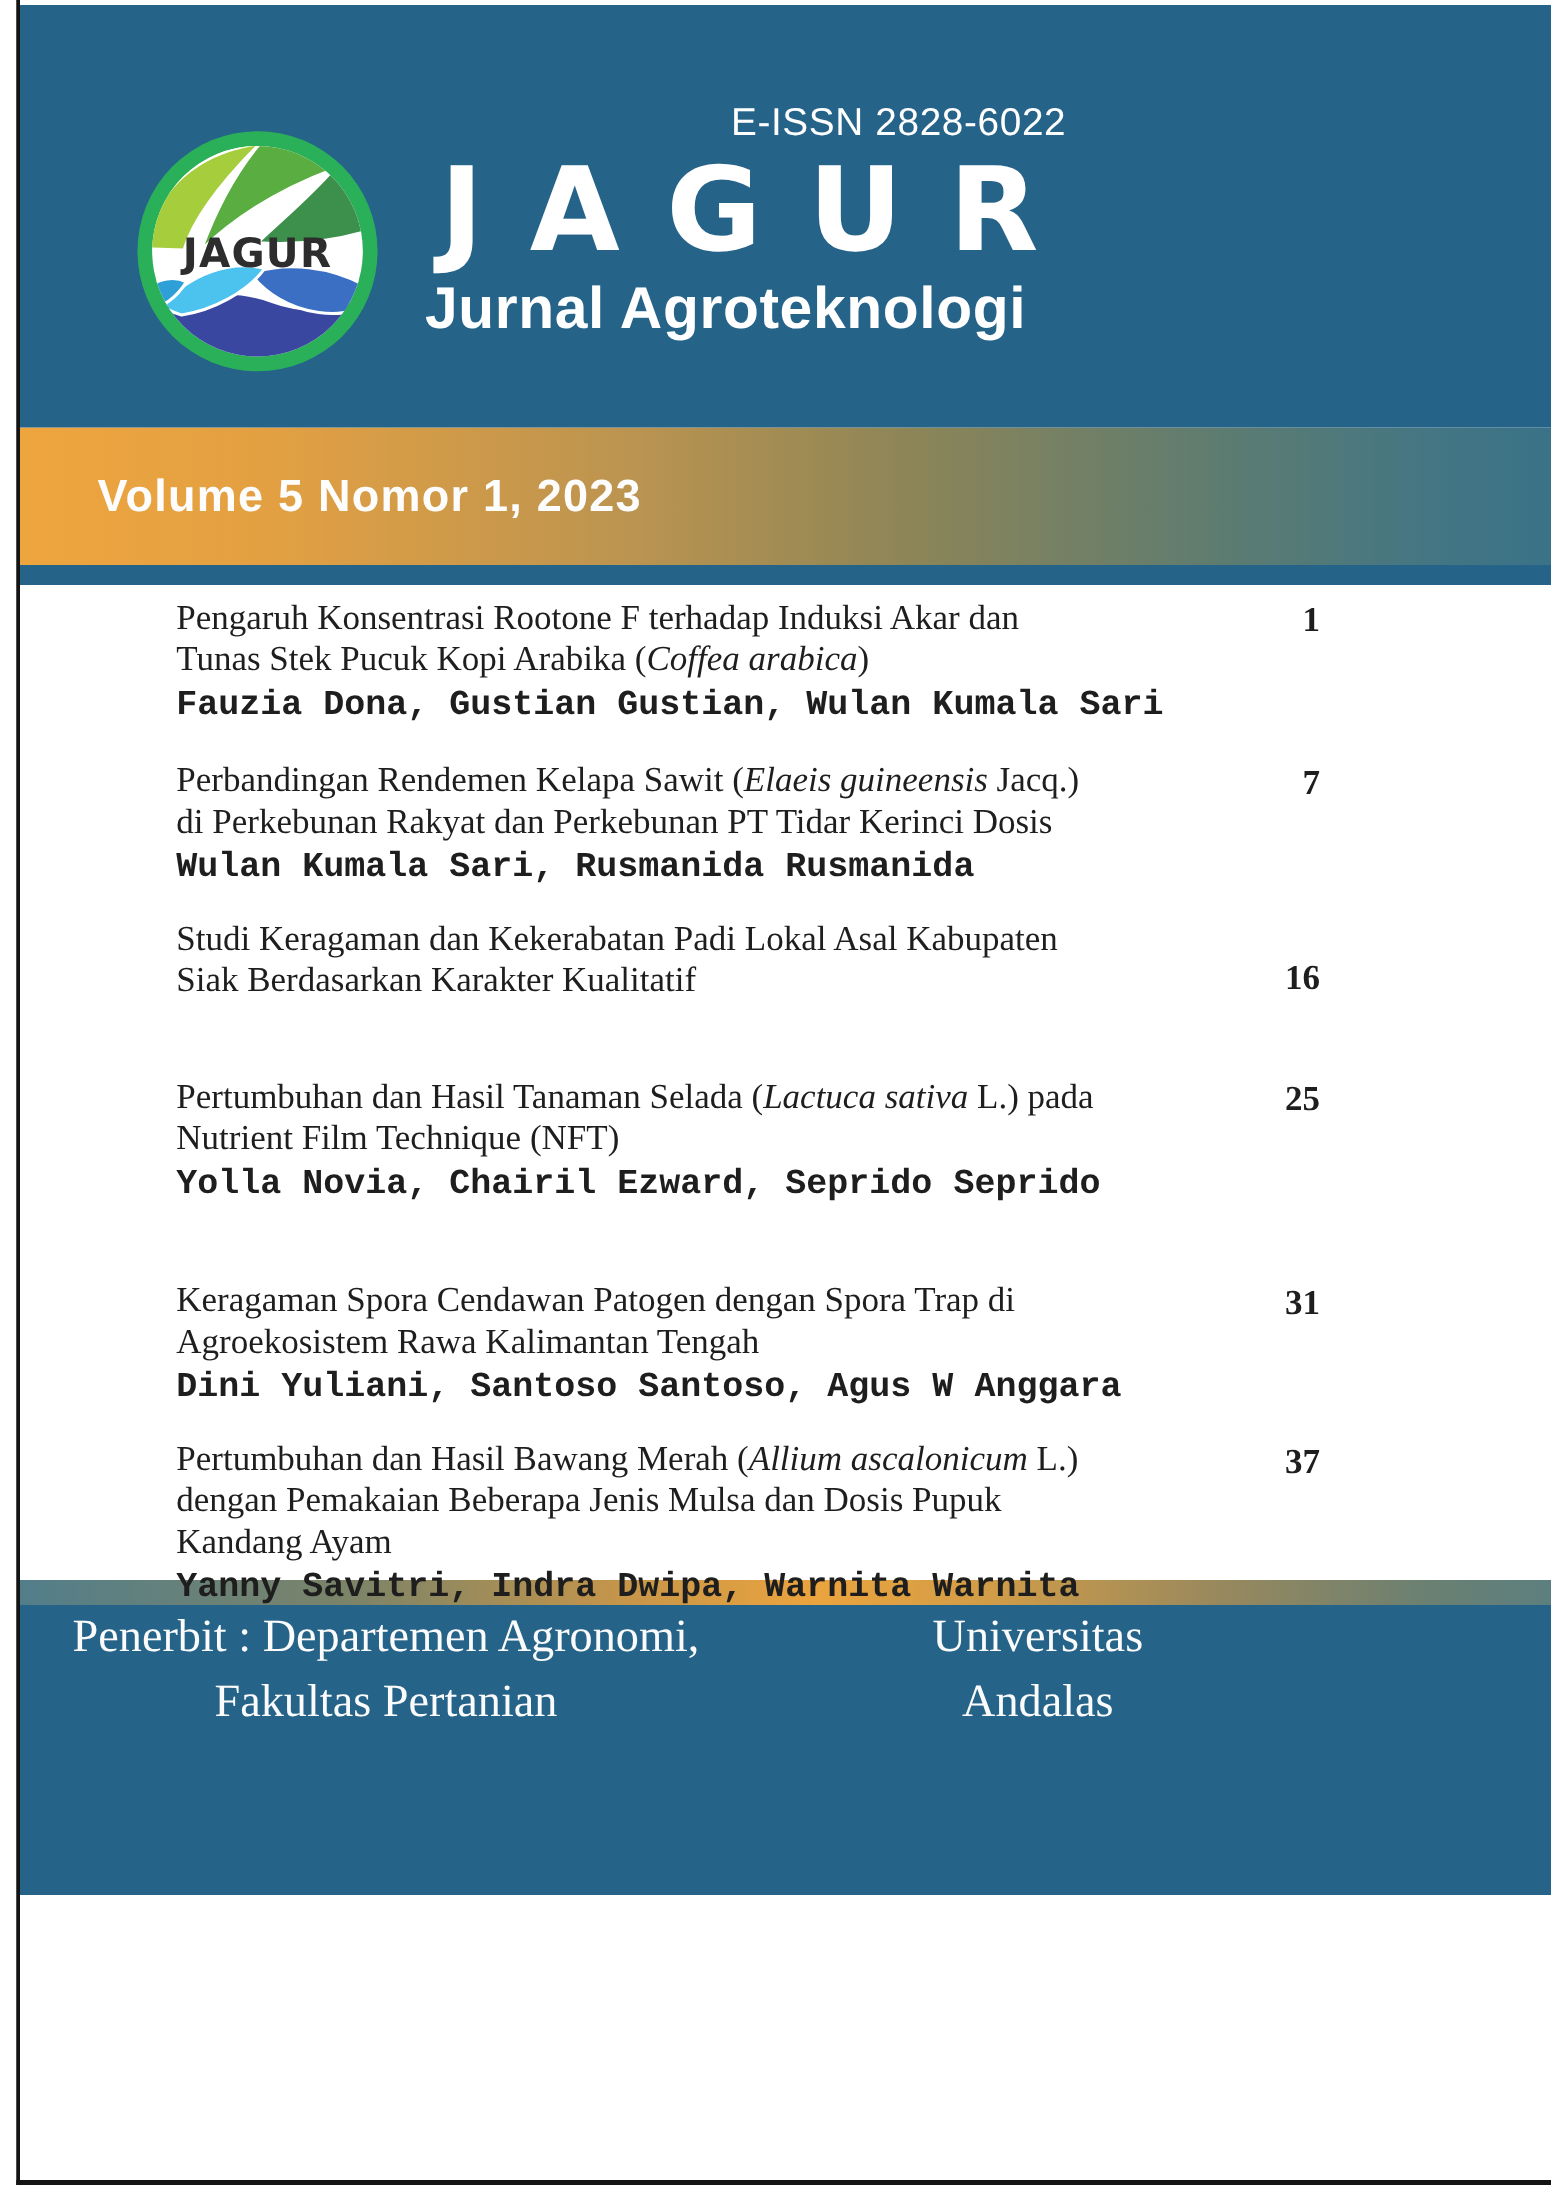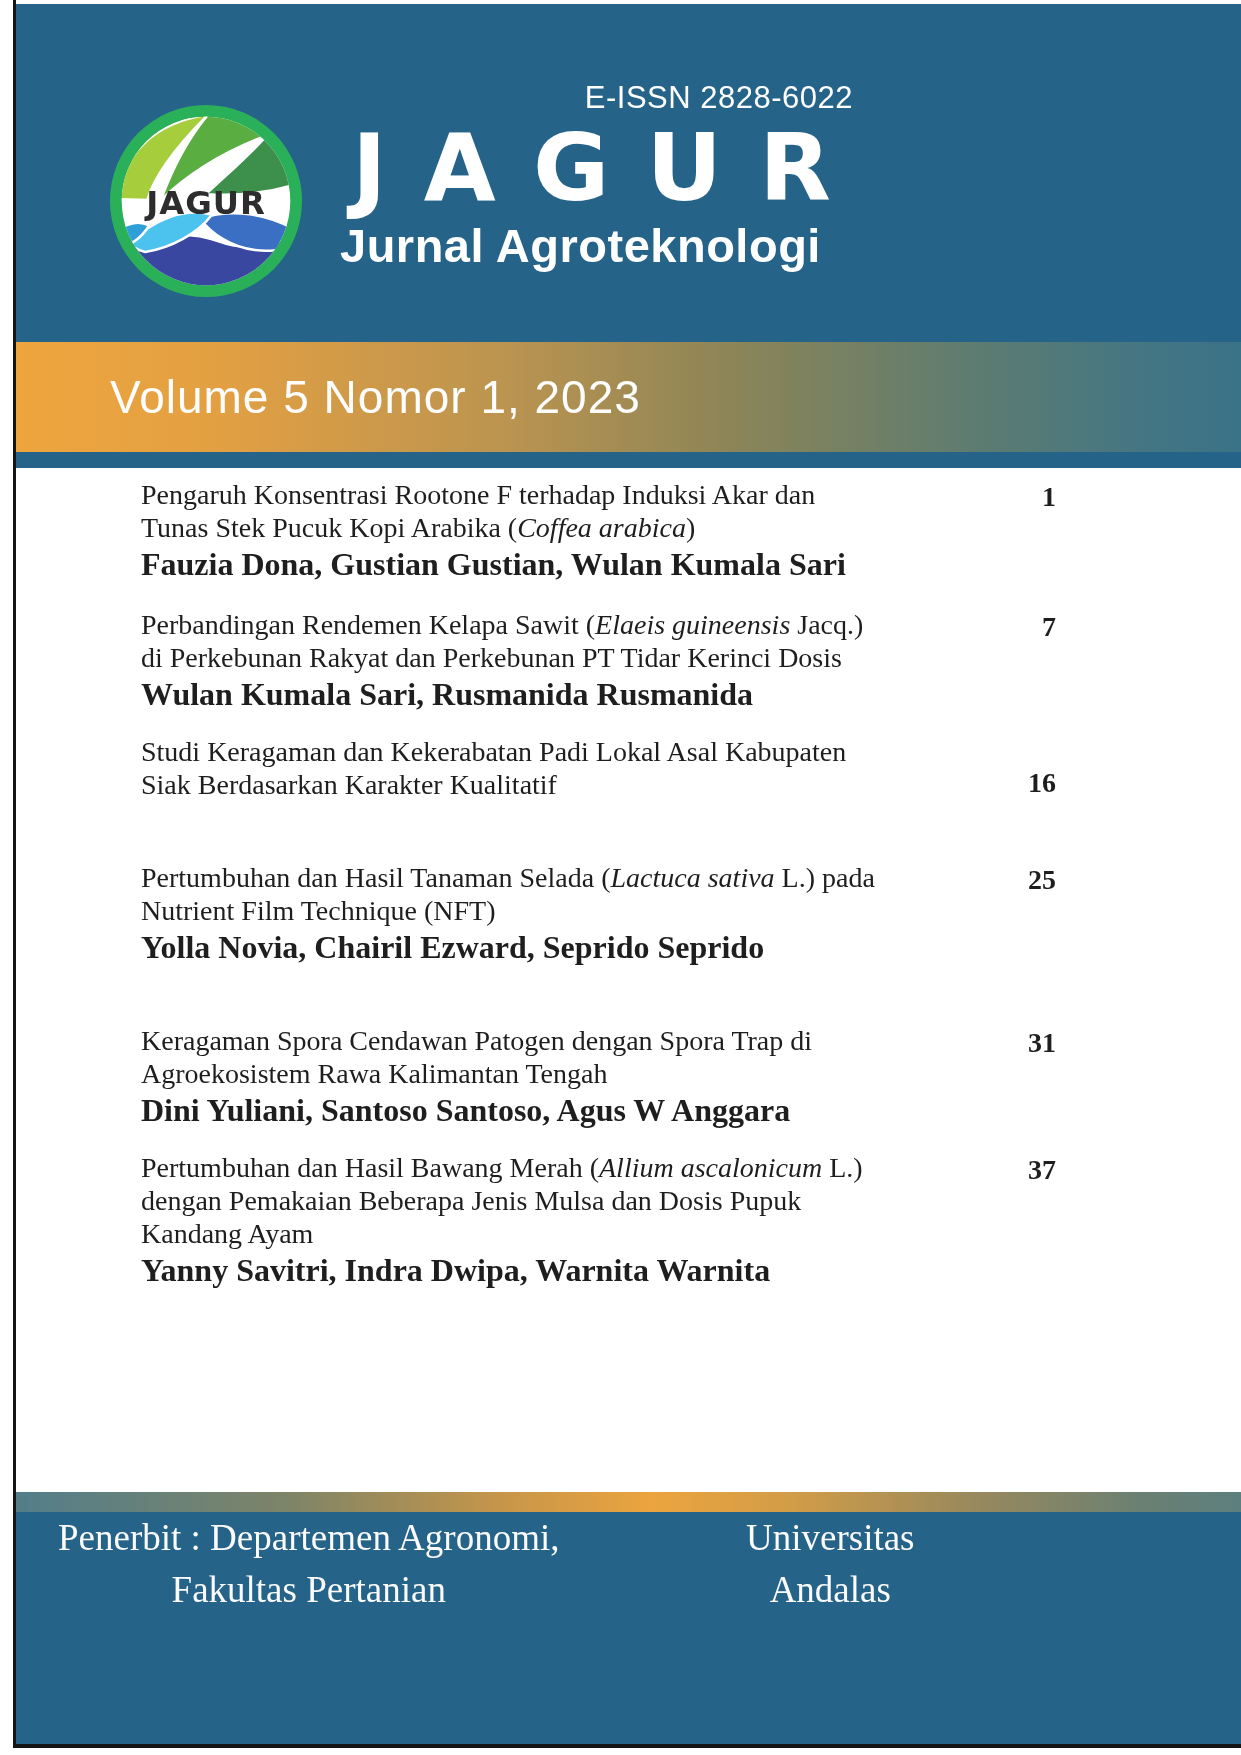--- a/index.html
+++ b/index.html
@@ -47,42 +47,43 @@
 
   
   .volume-band {
     height:110px; flex:none; display:flex; align-items:center;
     padding-left:62px;
     background:linear-gradient(90deg,#eea53e 0%,#e3a042 16%,#bb9450 40%,#8d8557 58%,#5e7c70 78%,#447683 92%,#3a7287 100%);
   }
   .volume-text {
     color:#fdfdfd;
     font-family:"Liberation Sans", sans-serif;
-    font-size:46px; font-weight:400; letter-spacing:1px;margin-left:32px;
+    font-size:36px; font-weight:700; letter-spacing:1px;
   }
   .teal-strip { height:16px; flex:none; background:#256389; }
 
   
   .toc {
-    position:relative; height:1024px; flex:none; background:#ffffff;
+    position:relative; height:796px; flex:none; background:#ffffff;
     color:#1e1e1e;
   }
   .entry { position:absolute; left:125px; width:960px; }
   .entry:nth-child(1){ top:10px; }
   .entry:nth-child(2){ top:140px; }
   .entry:nth-child(3){ top:267px; }
   .entry:nth-child(4){ top:393px; }
   .entry:nth-child(5){ top:556px; }
   .entry:nth-child(6){ top:683px; }
   .title { font-size:28px; font-weight:400; width:880px; }
   .title .line { line-height:33px; white-space:nowrap; }
   .title em { font-style:italic; }
   .authors {
-    font-size:32px; font-weight:700; line-height:33px; margin-top:4px;
+    font-size:28px; font-weight:700; line-height:33px; margin-top:4px;
     white-space:nowrap;
+    font-family:Liberation Mono, monospace;
   }
   .pagenum {
     position:absolute; top:3px; left:855px; width:60px;
     text-align:right; font-size:28px; font-weight:700;
   }
   .entry:nth-child(3) .pagenum { top:32px; }
 
   
   .footer-strip {
     height:20px; flex:none;

